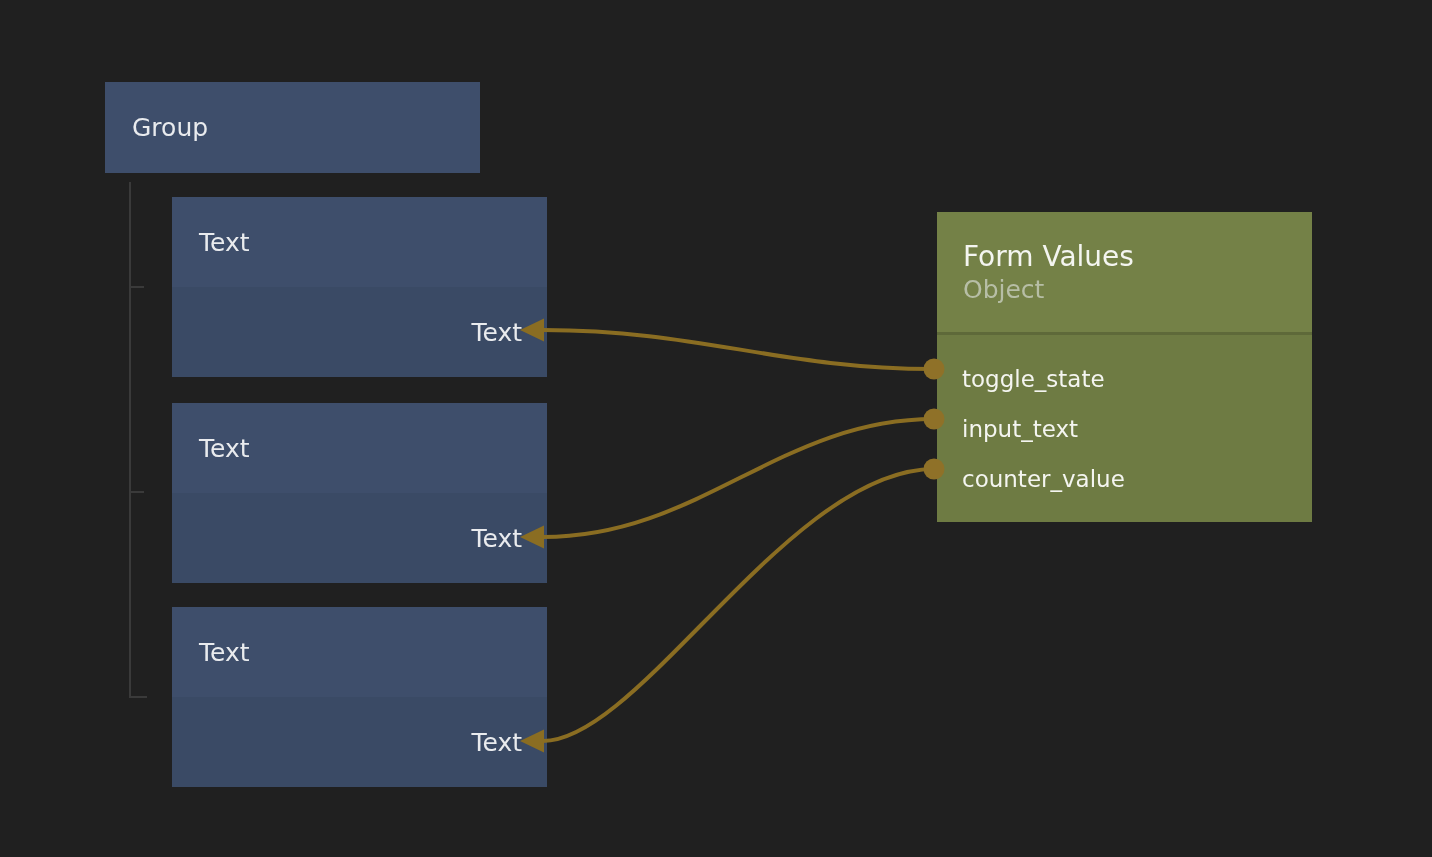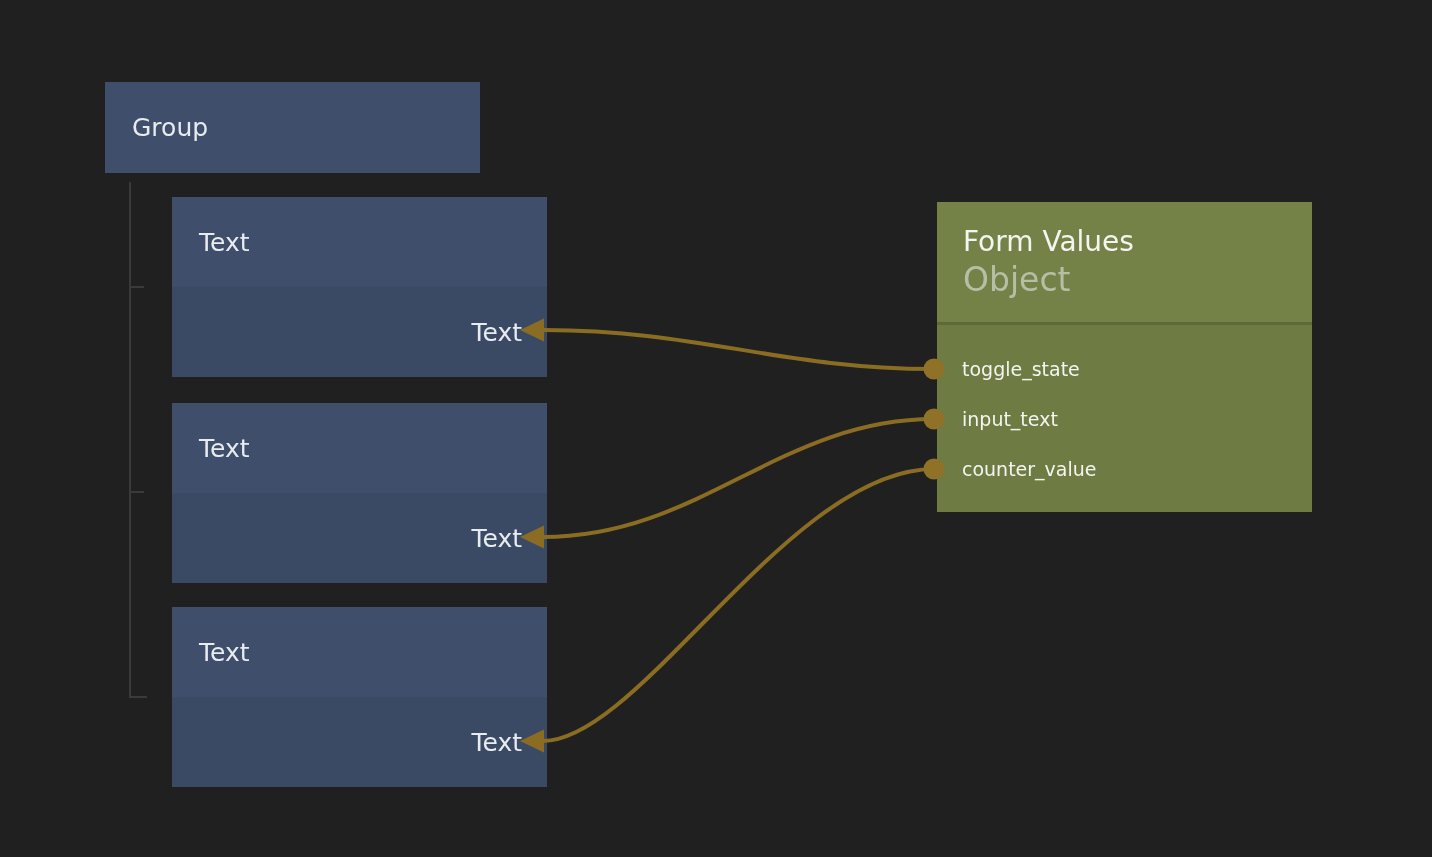--- a/index.html
+++ b/index.html
@@ -36,37 +36,37 @@
   .text-node{left:172px;width:375px;height:180px;}
   .text-node .node-header{height:90px;}
   .text-node-1{top:197px;}
   .text-node-2{top:403px;}
   .text-node-3{top:607px;}
   .node-body{
     height:90px;display:flex;align-items:center;justify-content:flex-end;
     padding-right:25px;
   }
   .input-label{font-size:25px;color:var(--text-light);}
-  .form-node{left:937px;top:202px;width:375px;height:310px;}
+  .form-node{left:937px;top:212px;width:375px;height:310px;}
   .form-header{
     height:120px;background:var(--node-olive-header);
     display:flex;flex-direction:column;justify-content:center;
     padding-left:26px;gap:2px;
   }
   .form-title{font-size:28px;color:var(--text-olive);}
-  .form-subtitle{font-size:33px;color:var(--text-olive-muted);}
+  .form-subtitle{font-size:25px;color:var(--text-olive-muted);}
   .form-body{
     height:190px;background:var(--node-olive-body);
     border-top:3px solid rgba(0,0,0,0.14);
     padding-top:19px;
   }
   .field-row{
     height:50px;display:flex;align-items:center;padding-left:25px;
   }
-  .field-label{font-size:19px;color:var(--text-olive);}
+  .field-label{font-size:23px;color:var(--text-olive);}
   svg.edges{
     position:absolute;left:0;top:0;z-index:5;pointer-events:none;
   }
   .tree{stroke:var(--tree-line);stroke-width:2;fill:none;}
   .wire{stroke:var(--wire);stroke-width:4;fill:none;}
   .arrow{fill:var(--wire);stroke:none;}
   .port{fill:var(--port);stroke:none;}
 </style>
 </head>
 <body>

